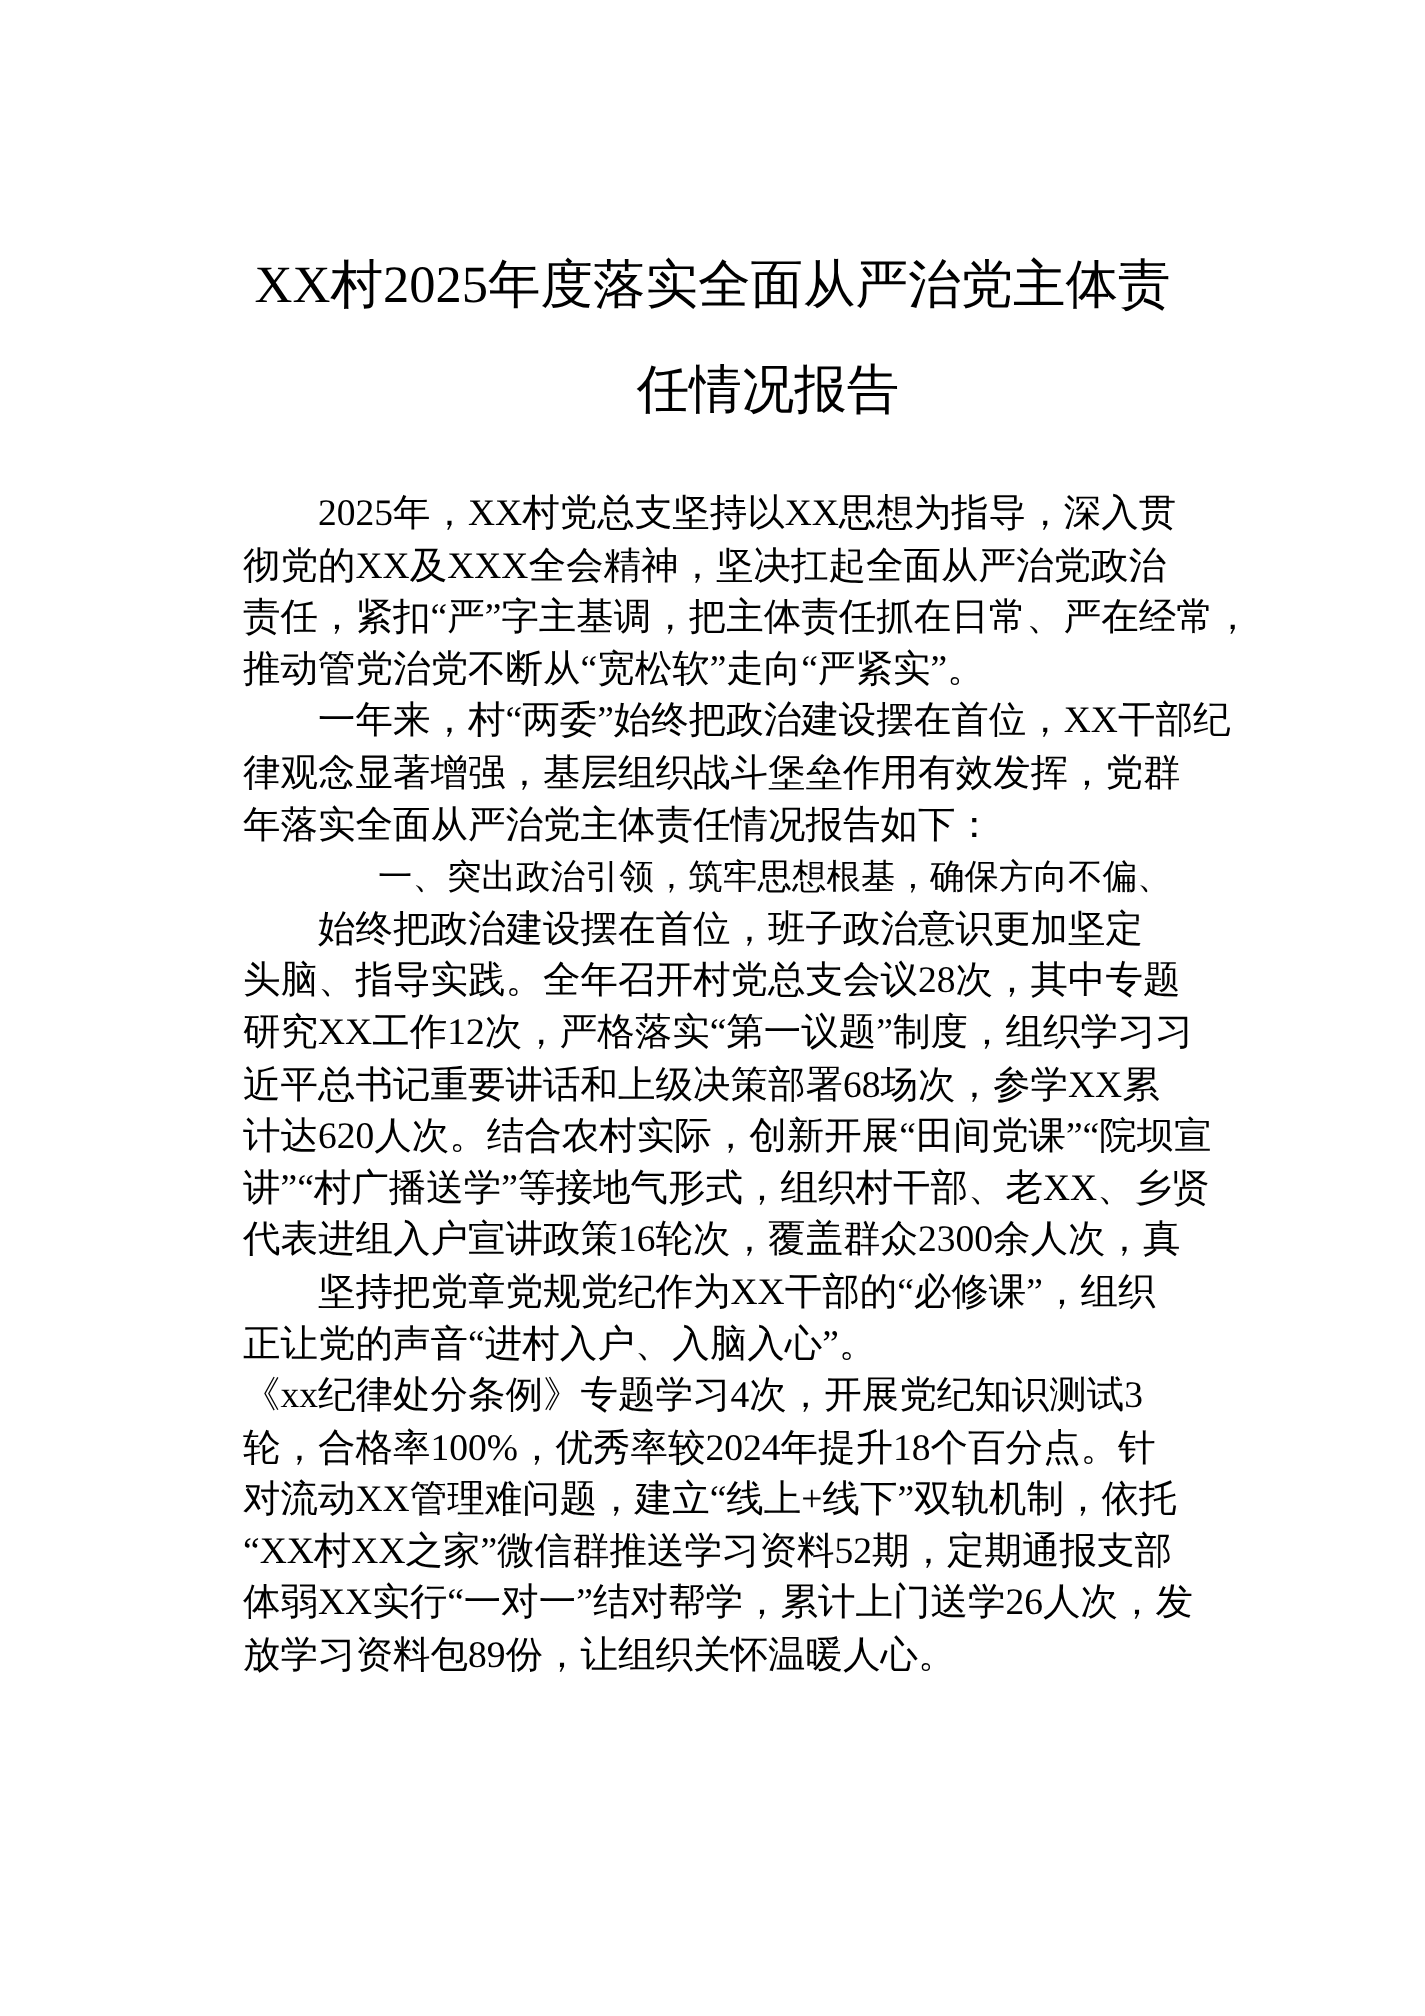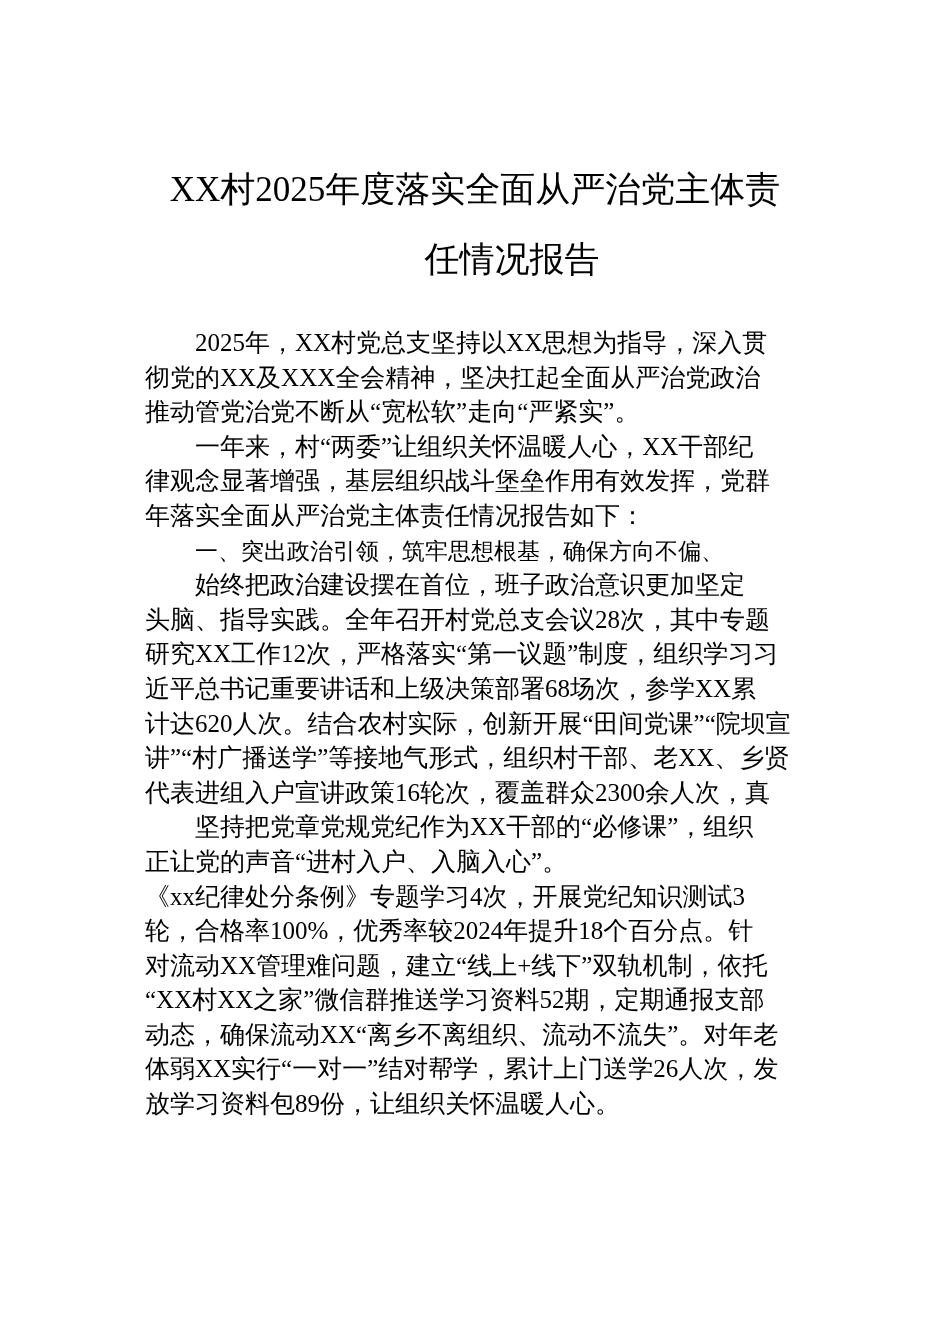--- a/index.html
+++ b/index.html
@@ -30,66 +30,66 @@
       text-align: center;
       font-size: 35px;
       line-height: 40px;
       letter-spacing: 0px;
       white-space: nowrap;
     }
     .title.l1 { top: 170px; }
     .title.l2 { top: 240px; padding-left: 37px; }
     .body-text {
       position: absolute;
-      left: 145px;
+      left: 162px;
       top: 326px;
       width: 680px;
     }
     .line {
       display: block;
       height: 34.6px;
       line-height: 34.6px;
       font-size: 25px;
       white-space: nowrap;
     }
     .line.indent { padding-left: 50px; }
-    .line.heading { font-family: "DejaVu Sans", "Liberation Sans", sans-serif; font-size: 23px; }
+    .line.heading { font-family: "DejaVu Sans", "Liberation Sans", sans-serif; font-size: 23px; margin-left: 40px; }
   </style>
 </head>
 <body>
 
 <div class="page">
 
   <div class="title l1">XX村2025年度落实全面从严治党主体责</div>
   <div class="title l2">任情况报告</div>
 
   <div class="body-text">
 
     <span class="line indent">2025年，XX村党总支坚持以XX思想为指导，深入贯</span>
     <span class="line">彻党的XX及XXX全会精神，坚决扛起全面从严治党政治</span>
+    <span class="line">责任，紧扣“严”字主基调，把主体责任抓在日常、严在经常，</span>
     <span class="line">推动管党治党不断从“宽松软”走向“严紧实”。</span>
 
-    <span class="line indent">一年来，村“两委”让组织关怀温暖人心，XX干部纪</span>
+    <span class="line indent">一年来，村“两委”始终把政治建设摆在首位，XX干部纪</span>
     <span class="line">律观念显著增强，基层组织战斗堡垒作用有效发挥，党群</span>
     <span class="line">年落实全面从严治党主体责任情况报告如下：</span>
 
     <span class="line indent heading">一、突出政治引领，筑牢思想根基，确保方向不偏、</span>
 
     <span class="line indent">始终把政治建设摆在首位，班子政治意识更加坚定</span>
     <span class="line">头脑、指导实践。全年召开村党总支会议28次，其中专题</span>
     <span class="line">研究XX工作12次，严格落实“第一议题”制度，组织学习习</span>
     <span class="line">近平总书记重要讲话和上级决策部署68场次，参学XX累</span>
     <span class="line">计达620人次。结合农村实际，创新开展“田间党课”“院坝宣</span>
     <span class="line">讲”“村广播送学”等接地气形式，组织村干部、老XX、乡贤</span>
     <span class="line">代表进组入户宣讲政策16轮次，覆盖群众2300余人次，真</span>
     <span class="line indent">坚持把党章党规党纪作为XX干部的“必修课”，组织</span>
 
     <span class="line">正让党的声音“进村入户、入脑入心”。</span>
     <span class="line">《xx纪律处分条例》专题学习4次，开展党纪知识测试3</span>
     <span class="line">轮，合格率100%，优秀率较2024年提升18个百分点。针</span>
     <span class="line">对流动XX管理难问题，建立“线上+线下”双轨机制，依托</span>
     <span class="line">“XX村XX之家”微信群推送学习资料52期，定期通报支部</span>
-    <span class="line">动态，确保流动XX“离乡不离组织、流动不流失”。对年老</span>
     <span class="line">体弱XX实行“一对一”结对帮学，累计上门送学26人次，发</span>
     <span class="line">放学习资料包89份，让组织关怀温暖人心。</span>
 
   </div>
 </div>
 
 </body></html>

